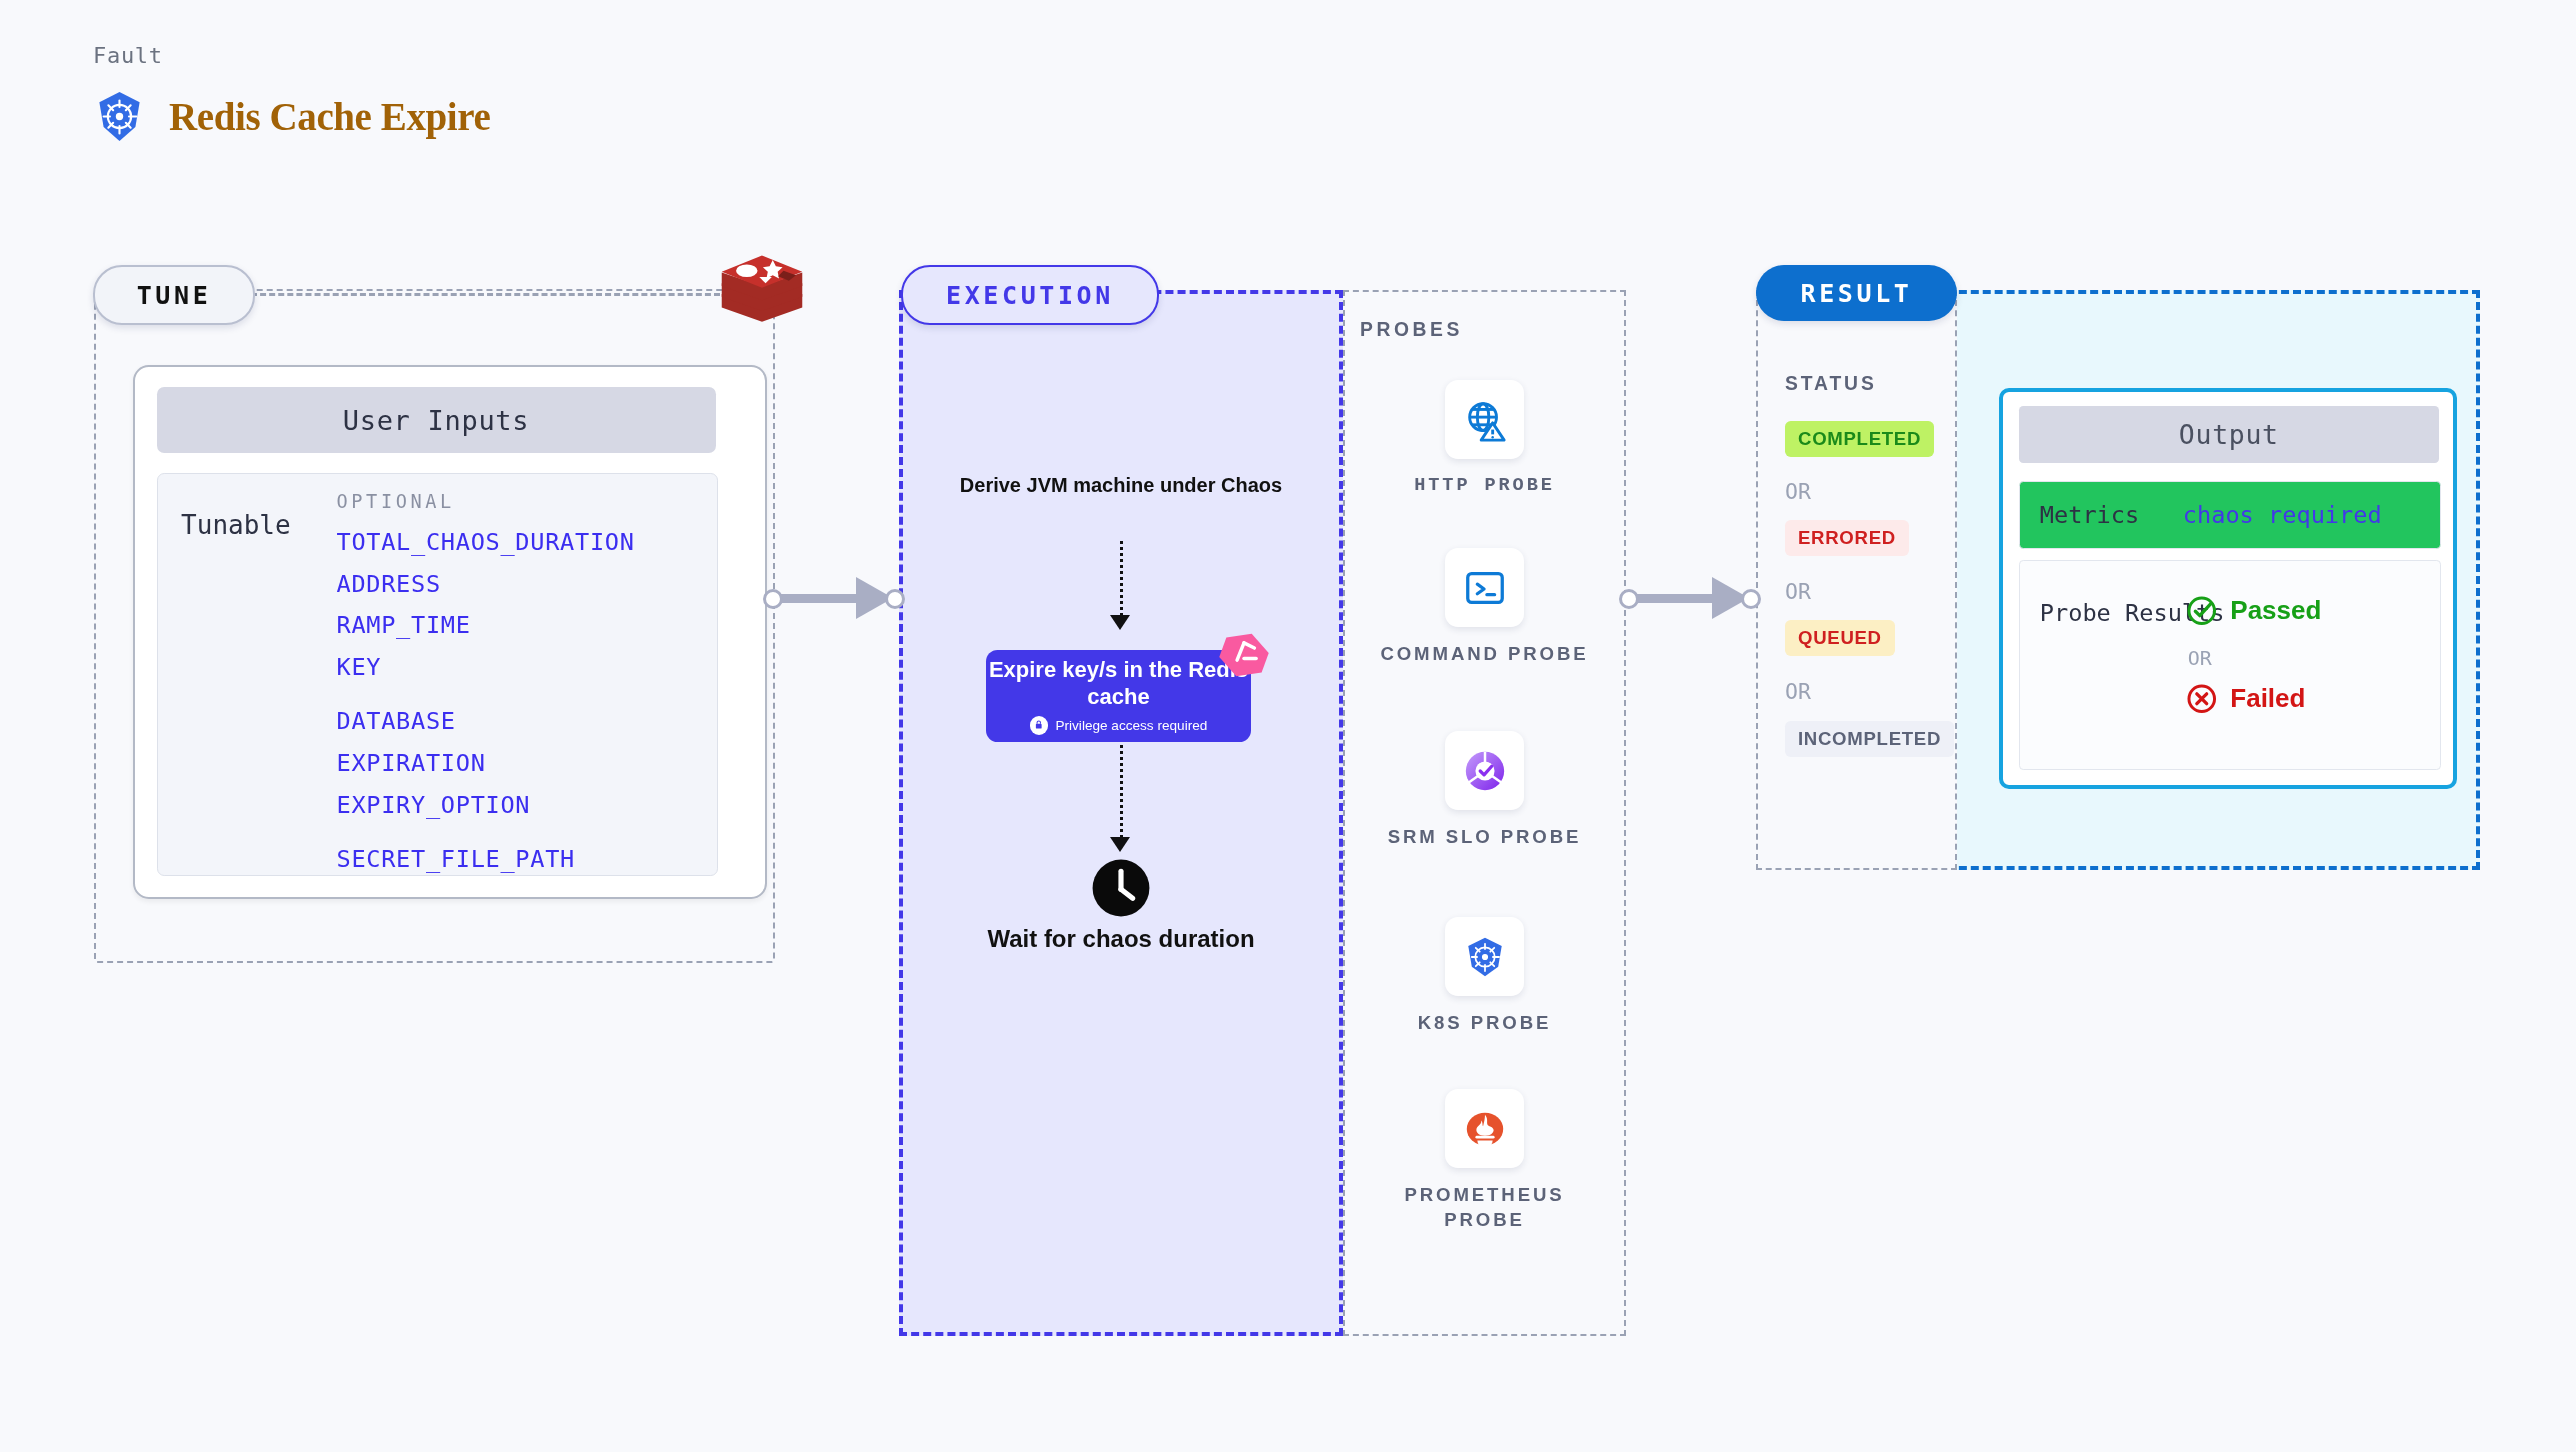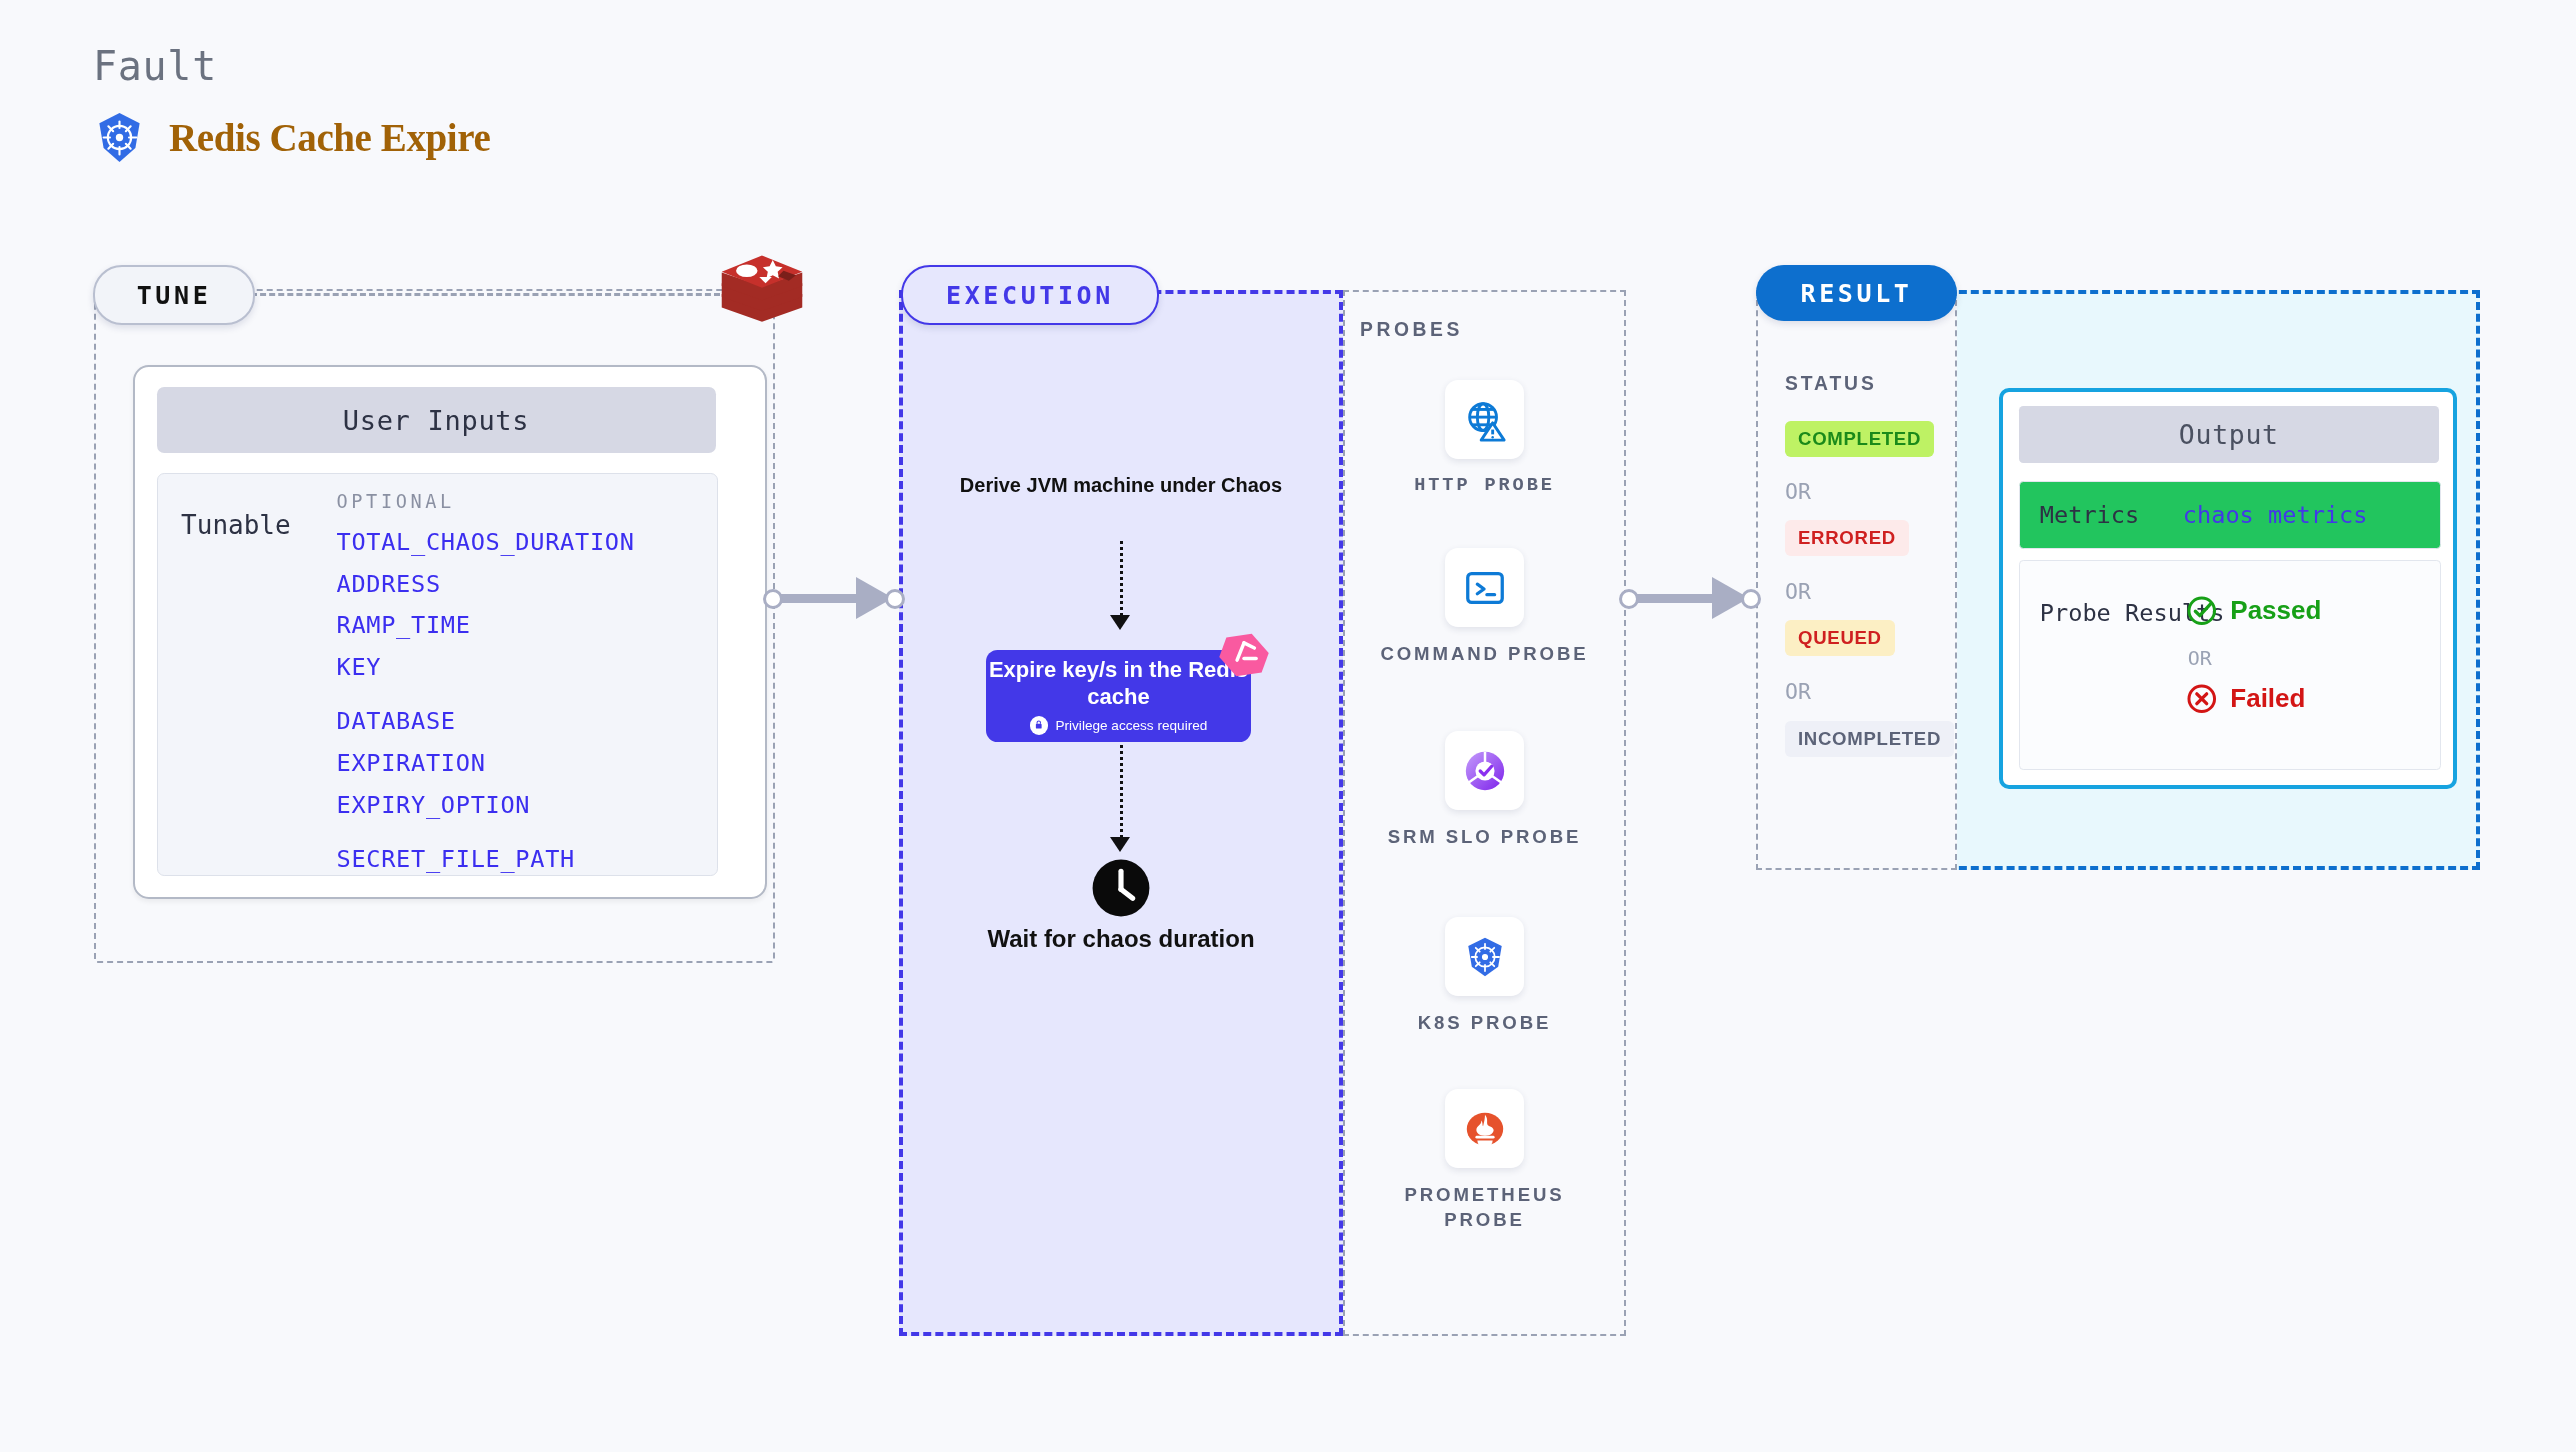--- a/index.html
+++ b/index.html
@@ -6,21 +6,21 @@
   body{
     width:2576px;height:1452px;
     background:#f8f9fc;
     font-family:"Liberation Sans",sans-serif;
     position:relative;overflow:hidden;
   }
   .mono{font-family:"DejaVu Sans Mono","Liberation Mono",monospace;}
 
   
   #header{position:absolute;left:93px;top:43px;}
-  #fault-label{font-size:40px;color:#6b7280;letter-spacing:0.7px;
+  #fault-label{font-size:22px;color:#6b7280;letter-spacing:0.7px;
     font-family:"DejaVu Sans Mono","Liberation Mono",monospace;}
   #title-row{display:flex;align-items:center;gap:23px;margin-top:21.5px;}
   #k8s-logo{width:53px;height:53px;flex:none;}
   #fault-title{font-size:39px;font-weight:bold;color:#a16207;letter-spacing:-0.4px;font-family:Liberation Serif, serif;}
 
   
   .stage-badge{
     position:absolute;display:flex;align-items:center;justify-content:center;
     border-radius:29px;font-size:25px;letter-spacing:3.6px;font-weight:bold;z-index:40;
     font-family:"DejaVu Sans Mono","Liberation Mono",monospace;
@@ -364,21 +364,21 @@
 <div class="or-text mono" id="or1">OR</div>
 <div class="status-badge" id="st2">QUEUED</div>
 <div class="or-text mono" id="or2">OR</div>
 <div class="status-badge" id="st3">INCOMPLETED</div>
 
 <div id="output-card">
   <div id="output-header" class="mono">Output</div>
 
   <div id="metrics-row">
     <div id="metrics-key" class="mono">Metrics</div>
-    <div id="metrics-val" class="mono">chaos metrics</div>
+    <div id="metrics-val" class="mono">chaos required</div>
   </div>
 
   <div id="probe-row">
     <div id="probe-key" class="mono">Probe Results</div>
 
     <div class="probe-res" id="pr-pass">
       <svg viewBox="0 0 32 32" width="31.5" height="31.5">
         <circle cx="16" cy="16" r="13" fill="none" stroke="#17a017" stroke-width="3"></circle>
         <path d="M9.5 16.5 l4.5 4.5 L25 9" fill="none" stroke="#17a017" stroke-width="3.4" stroke-linecap="round" stroke-linejoin="round"></path>
       </svg>

